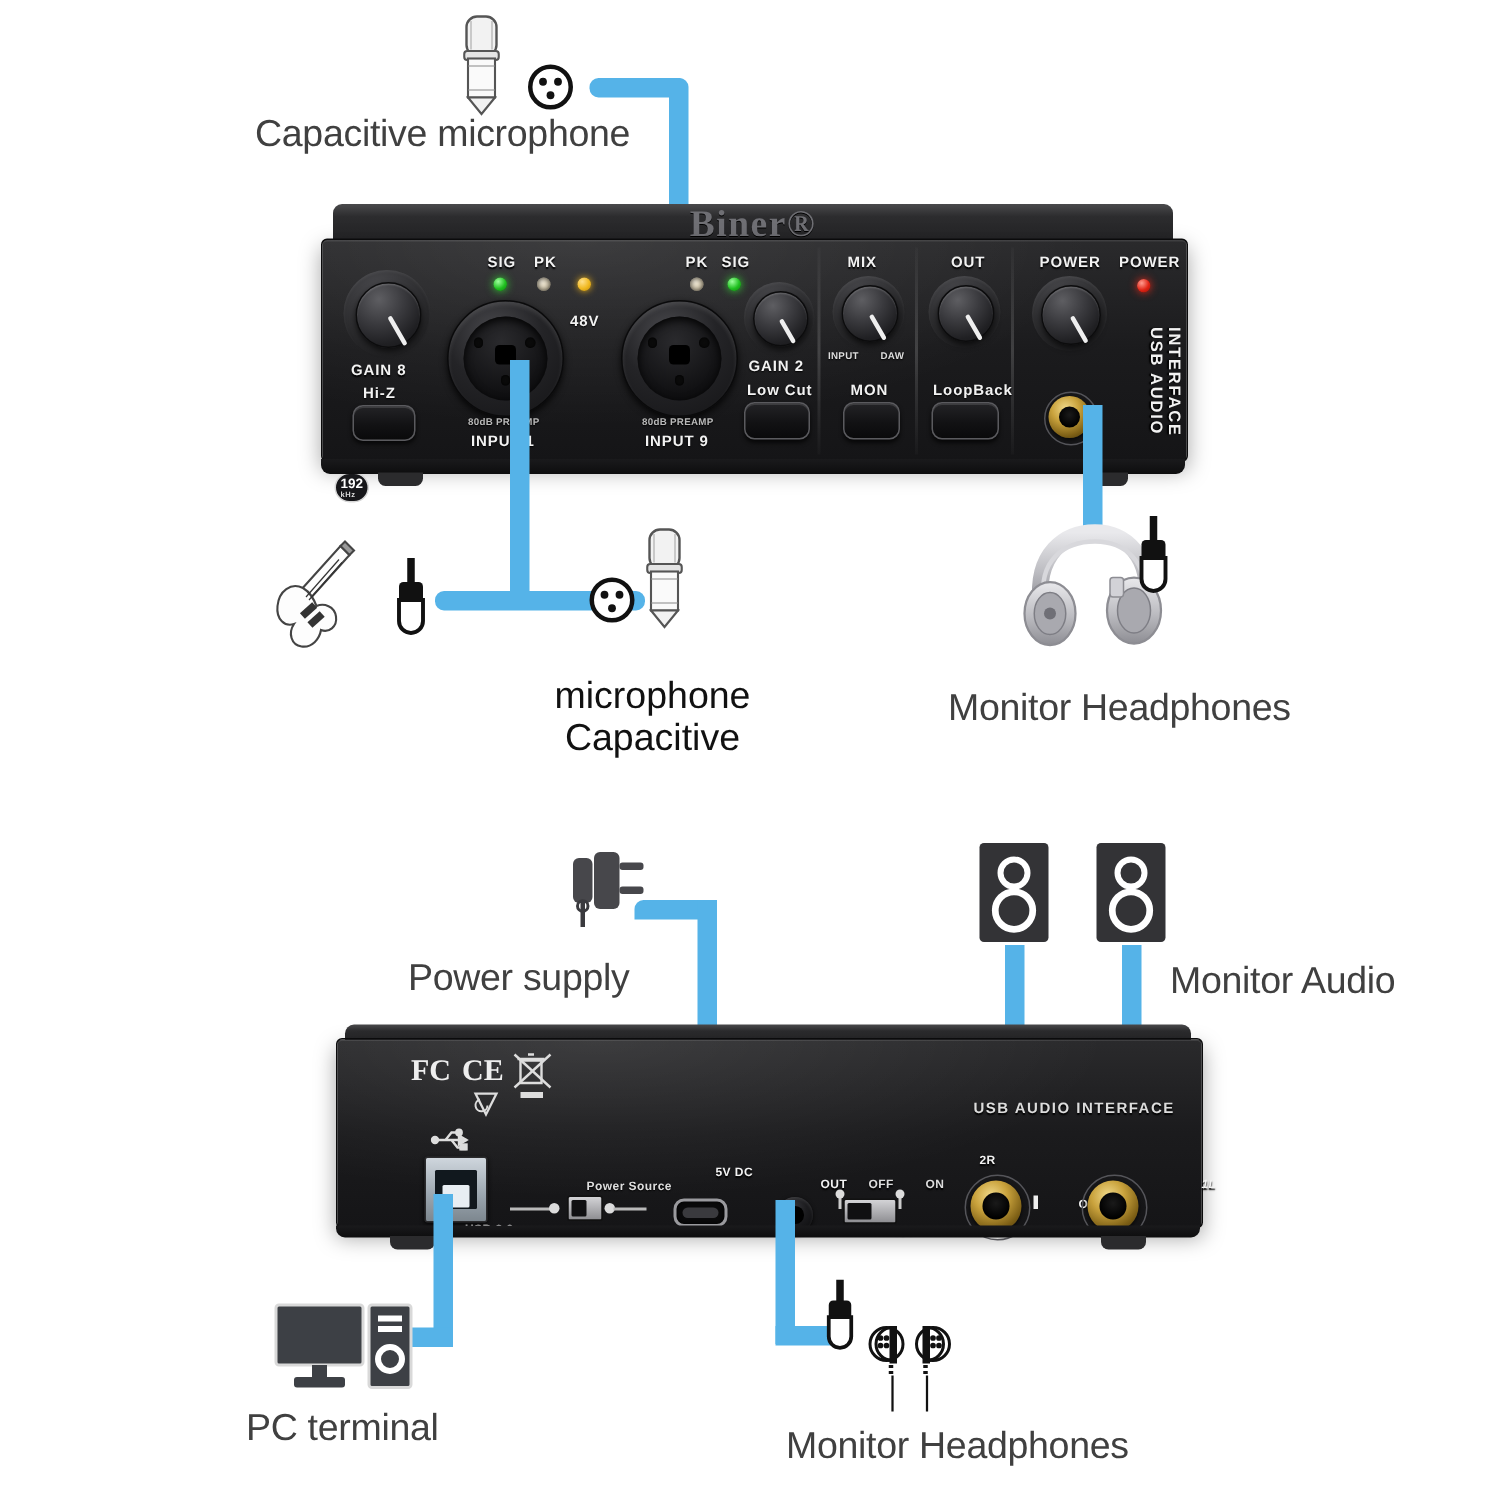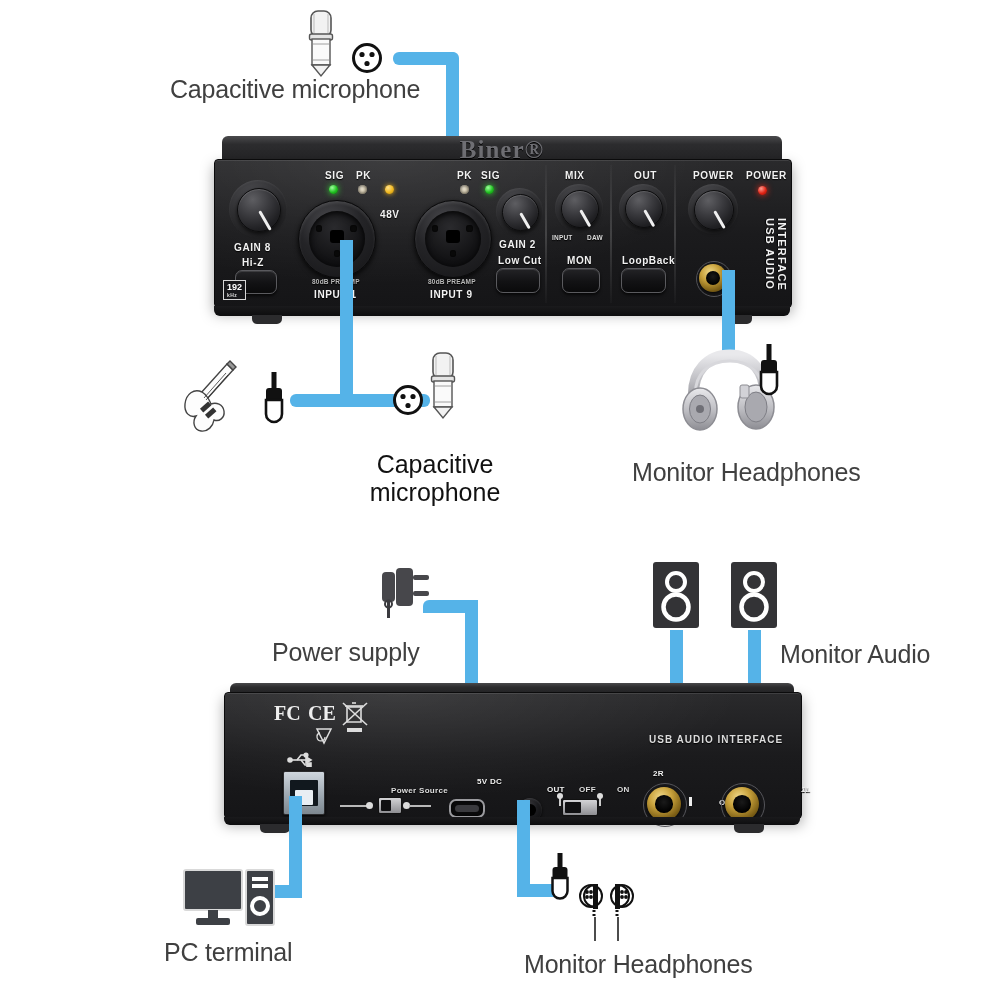--- a/index.html
+++ b/index.html
@@ -67,23 +67,23 @@
   .jack{position:absolute;border-radius:50%;
     background:radial-gradient(circle at 40% 30%, #f0d98a 0%, #c9a23c 35%, #7e6016 70%, #3b2c08 100%);
     box-shadow:0 1px 3px rgba(0,0,0,.8);}
   .jack .bore{position:absolute;left:24%;top:24%;width:52%;height:52%;border-radius:50%;
     background:radial-gradient(circle at 50% 40%, #1a1a1a, #000 70%);}
   .jack-ring{position:absolute;border-radius:50%;border:1px solid #55555a;}
 
   .sidetext{position:absolute;color:#f2f2f2;font-size:11px;font-weight:bold;letter-spacing:1.2px;
     writing-mode:vertical-rl;font-family:"Liberation Sans",sans-serif;text-shadow:0 1px 1px #000;}
 
-  .badge192{position:absolute;border:1.5px solid #d7d7d7;border-radius:0;background:#17171a;
+  .badge192{position:absolute;border:1.5px solid #d7d7d7;border-radius:10px;background:#17171a;
     color:#fff;font-size:9px;font-weight:bold;text-align:left;line-height:1;padding:2px 3px 1px 3px;
-    font-family:"Liberation Sans",sans-serif;}
+    font-family:"Liberation Sans",sans-serif;margin-top:35px;}
   .badge192 .k{font-size:5px;letter-spacing:.4px;display:block;margin-top:1px;color:#ddd;}
 
   
   .usbB{position:absolute;border-radius:2px;
     background:linear-gradient(180deg,#cfd6dd,#9aa5ae 60%,#7d878f 100%);
     border:1px solid #2a2a2c;box-shadow:0 1px 3px rgba(0,0,0,.8);}
   .usbB .slot{position:absolute;left:14%;top:20%;width:72%;height:62%;background:#11181e;border-radius:1px;}
   .usbB .tongue{position:absolute;left:28%;top:44%;width:44%;height:34%;background:#e8eef3;border-radius:1px;}
 
   .usbC{position:absolute;border-radius:7px;background:#0a0a0b;border:2px solid #9a9a9e;
@@ -308,22 +308,22 @@
 
   <div class="icon" style="left:757px;top:344px;width:24px;height:56px;">
     <svg viewBox="0 0 24 56" width="24" height="56">
       <rect x="9.5" y="0" width="5" height="18" fill="#111"></rect>
       <rect x="4" y="16" width="16" height="14" rx="3" fill="#111"></rect>
       <path d="M4 28 h16 v14 a8 8 0 0 1 -16 0 Z" fill="#fff" stroke="#111" stroke-width="2.6"></path>
     </svg>
   </div>
 
   <div class="label2" style="left:340px;top:450px;width:190px;">
+    <div>microphone</div>
     <div>Capacitive</div>
-    <div>microphone</div>
   </div>
   <div class="label" style="left:632px;top:458px;">Monitor Headphones</div>
 
   <div class="icon" style="left:378px;top:560px;width:56px;height:66px;">
     <svg viewBox="0 0 56 66" width="56" height="66">
       <rect x="4" y="12" width="13" height="30" rx="4" fill="#47474b"></rect>
       <rect x="18" y="8" width="17" height="38" rx="4" fill="#47474b"></rect>
       <rect x="35" y="15" width="16" height="5" rx="2" fill="#47474b"></rect>
       <rect x="35" y="31" width="16" height="5" rx="2" fill="#47474b"></rect>
       <rect x="9" y="41" width="3" height="17" fill="#3a3a3e"></rect>

